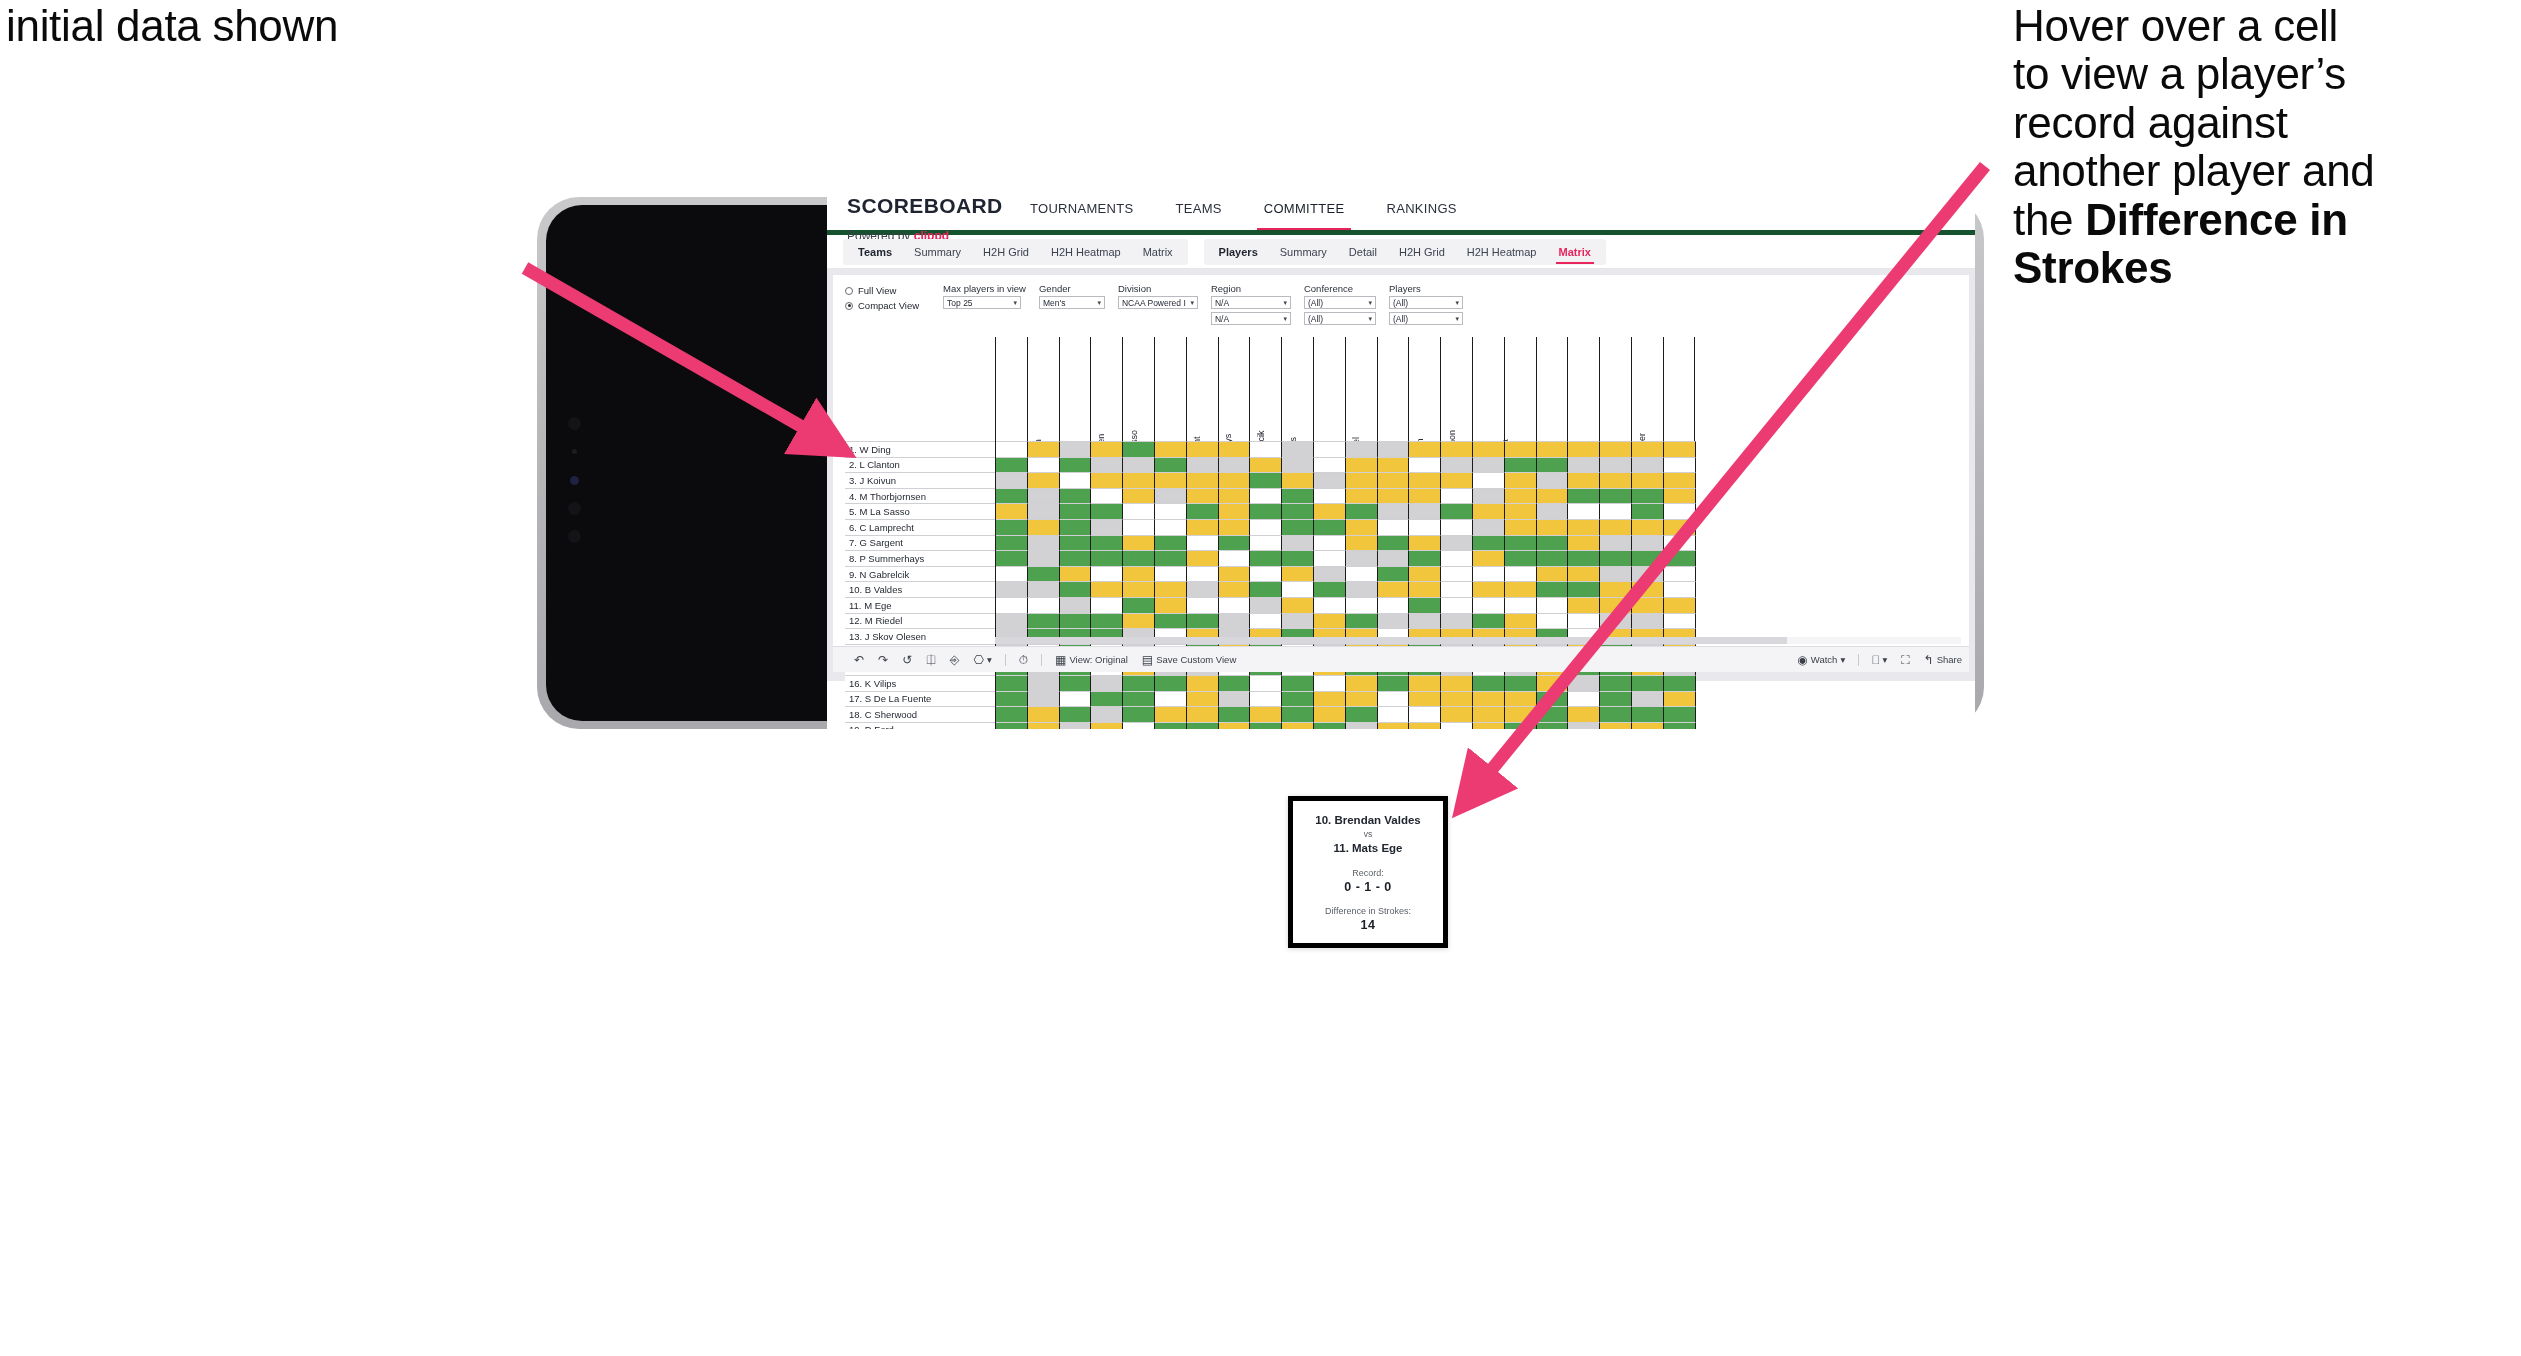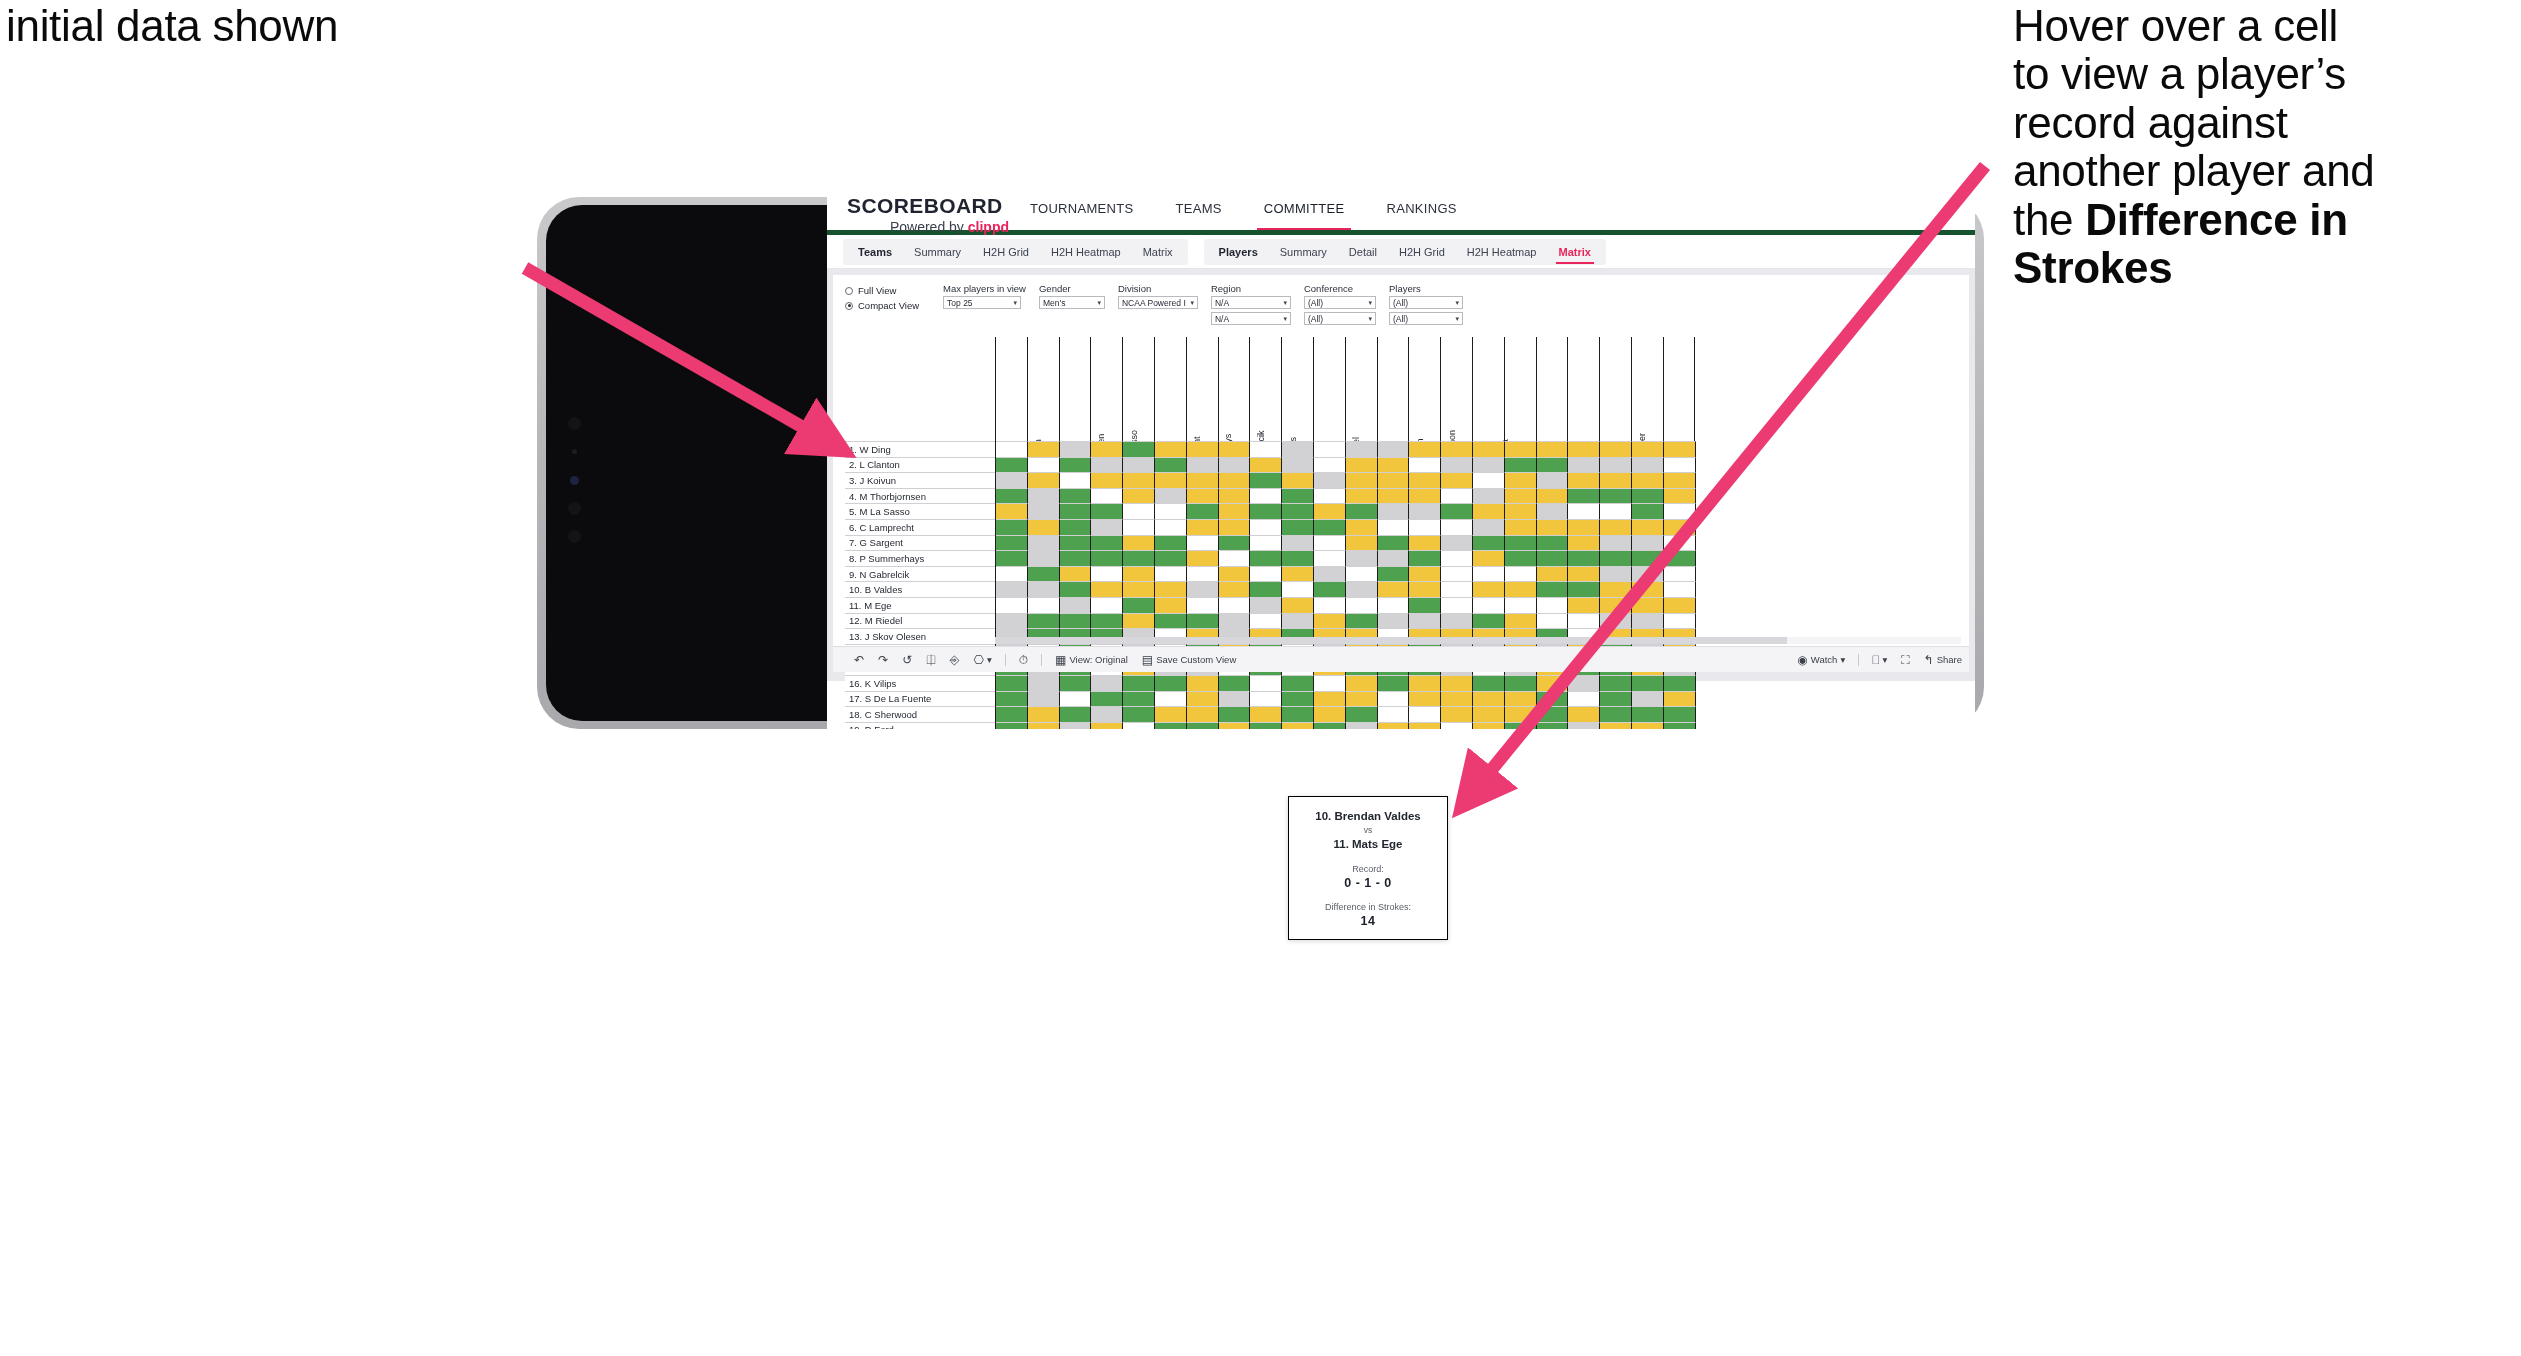--- a/index.html
+++ b/index.html
@@ -60,21 +60,21 @@
   #topnav {
     height: 48px; background:#ffffff; display:flex; align-items:stretch;
     border-bottom: 5px solid #14532d;
   }
   #brand { width: 182px; padding: 8px 0 0 20px; }
   #brand-name {
     font-size: 21px; font-weight: bold; letter-spacing: 0.4px;
     color: #1f2430; font-family: "Liberation Sans", sans-serif;
     line-height: 1;
   }
-  #brand-sub { font-size: 14px; color:#3a3f4a; margin-top:3px;text-align:right; }
+  #brand-sub { font-size: 12px; color:#3a3f4a; margin-top:13px; }
   #brand-sub .pink { color:#e8245c; font-weight:bold; }
   .topnav-item {
     display:flex; align-items:center; padding: 0 21px;
     font-size: 13px; color:#2a2f3a; letter-spacing:0.3px;
     position: relative; cursor: pointer;
   }
   .topnav-item.active { color:#1a1f2a; }
   .topnav-item.active::after {
     content:""; position:absolute; left:14px; right:14px; bottom:0;
     height:2.5px; background:#e8245c;
@@ -161,21 +161,21 @@
 
   #hscroll {
     position:absolute; left:150px; right:2px; bottom:-6px; height:7px;
     background:#f4f4f6;
   }
   #hscroll-thumb { height:7px; width:82%; background:#d8d8dc; }
 
   
   #tooltip {
     position:absolute; left:1288px; top:796px; width:160px;
-    background:#ffffff; border:1px solid #000000;
+    background:#ffffff; border:5px solid #000000;
     box-shadow: 0 1px 5px rgba(0,0,0,.17);
     padding: 12px 8px 11px; text-align:center; z-index: 40;
   }
   .tt-name { font-size:11.5px; font-weight:bold; color:#21262f; line-height:1.25; }
   .tt-vs { font-size:8.5px; color:#5b6068; margin:2px 0; }
   .tt-lab { font-size:9px; color:#5b6068; margin-top:12px; }
   .tt-val { font-size:12.5px; font-weight:bold; color:#1b1f27; margin-top:2px; letter-spacing:0.5px; }
 
   
   #toolbar {

